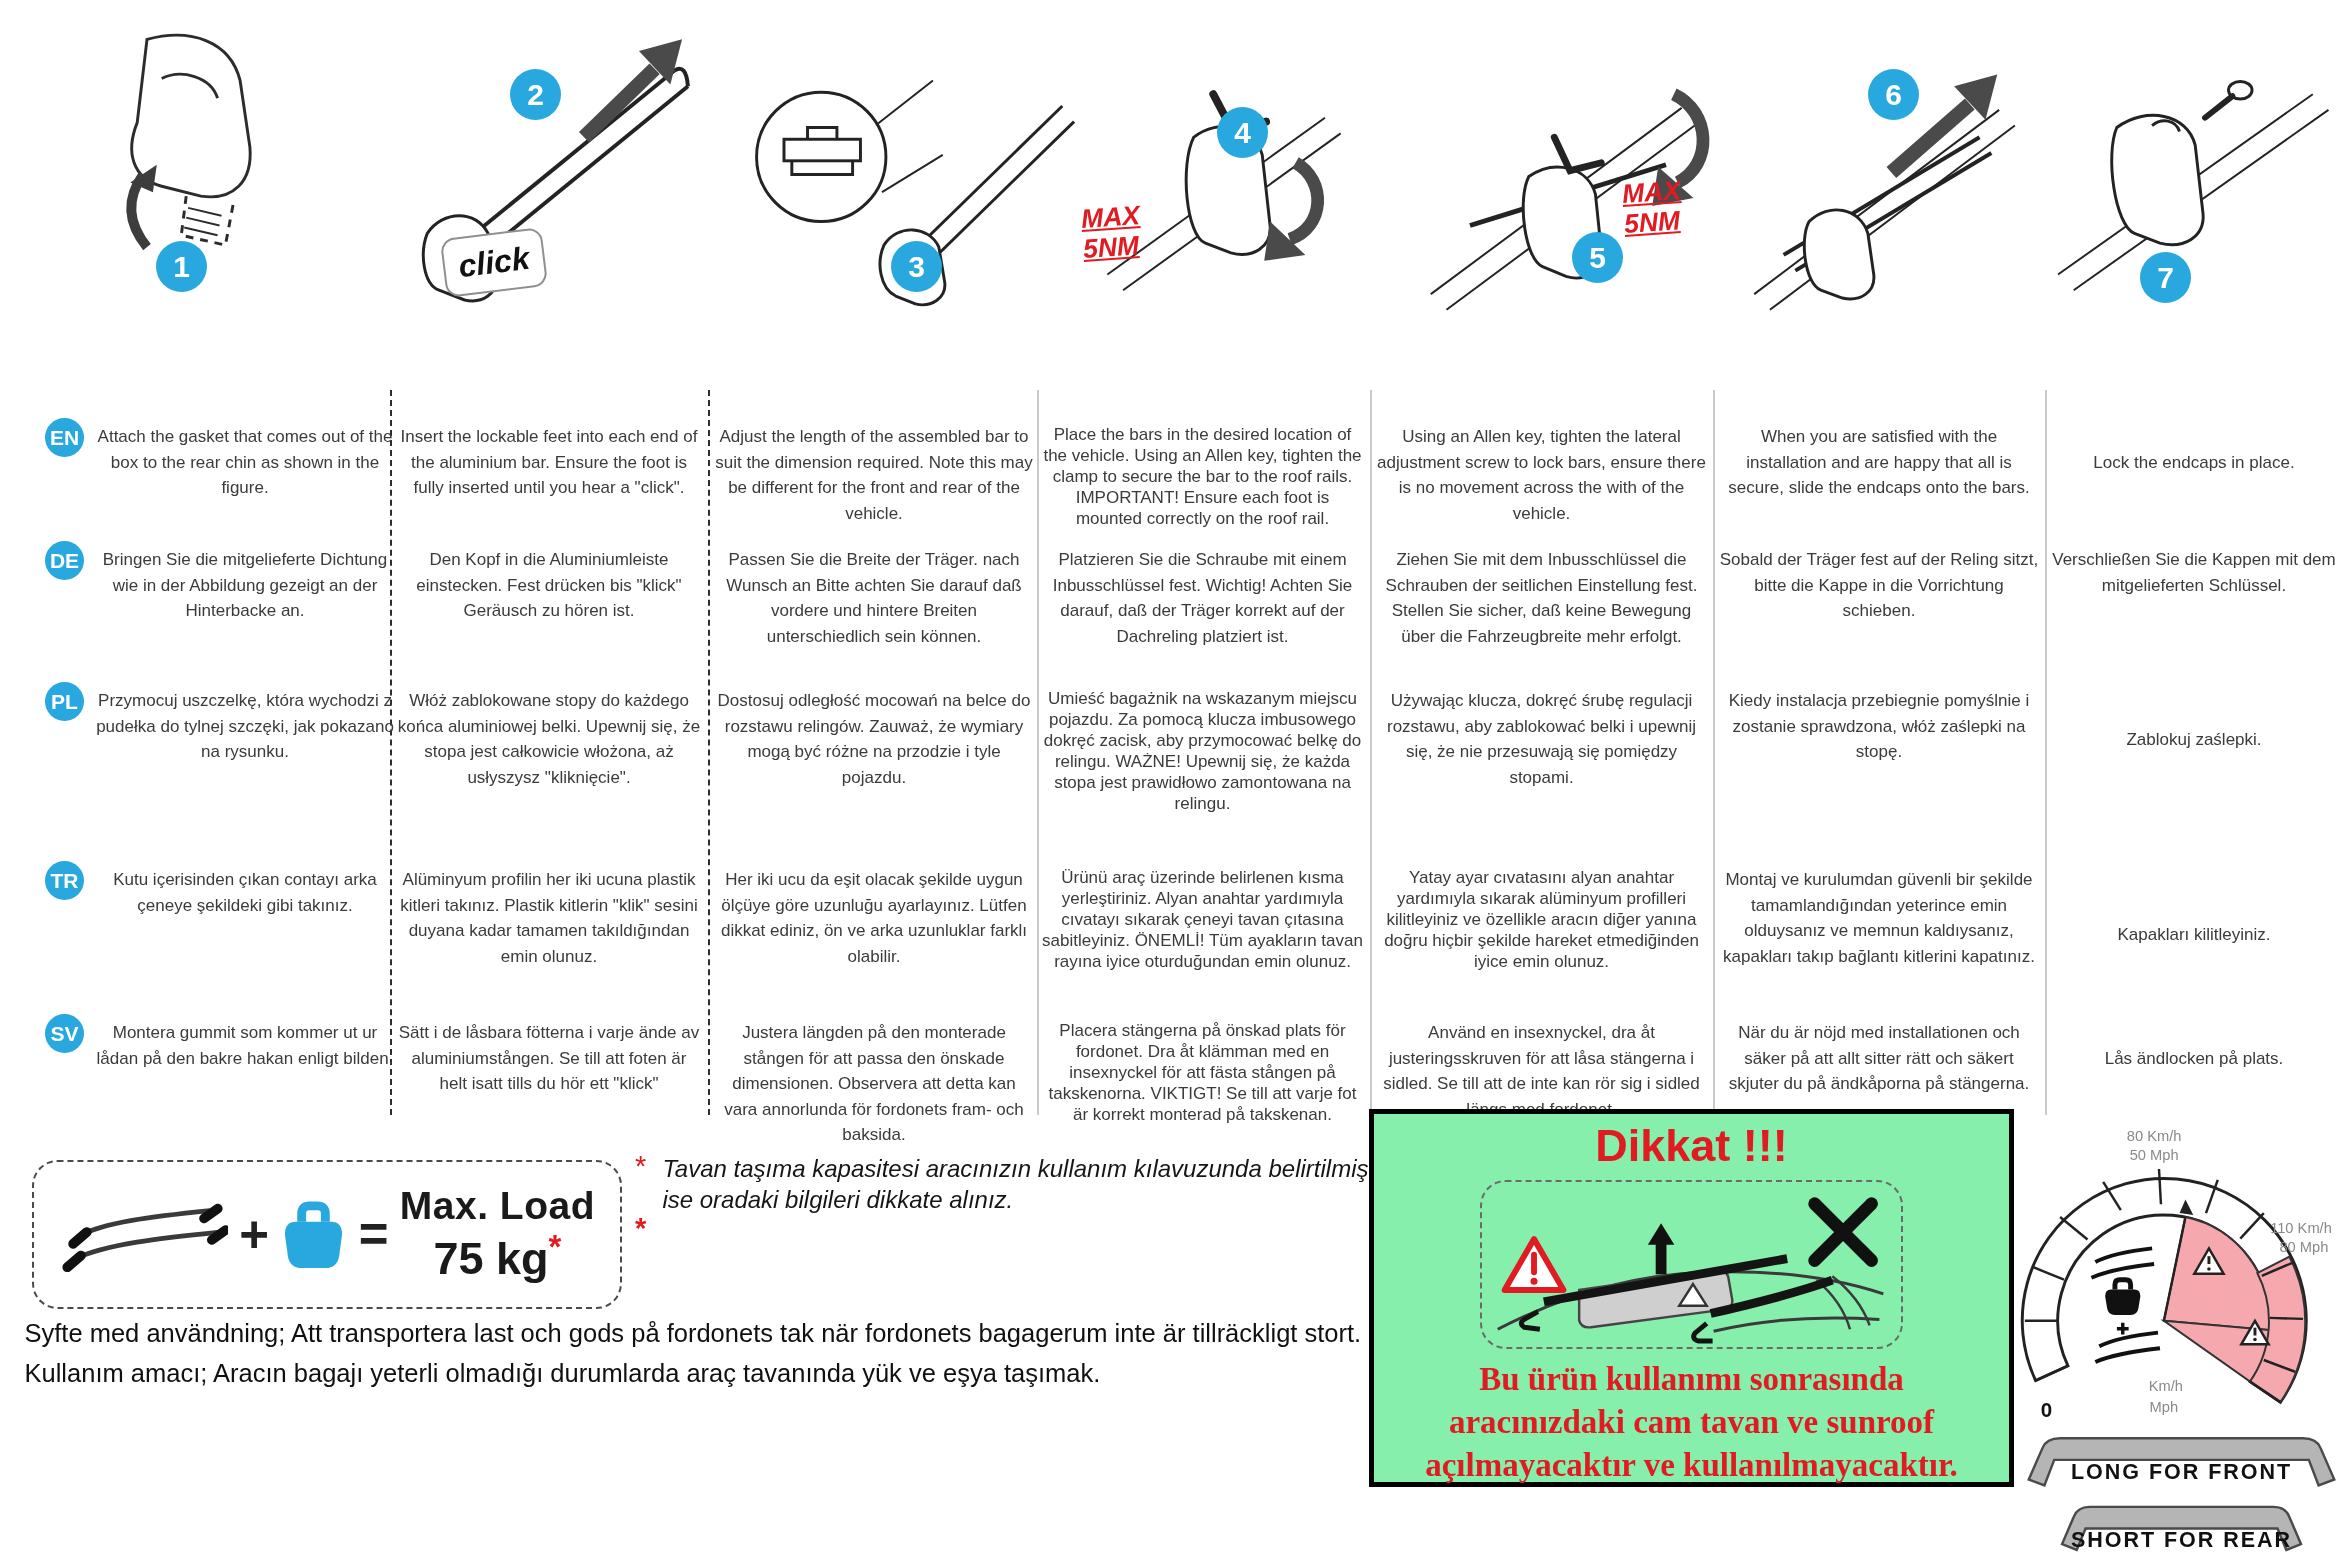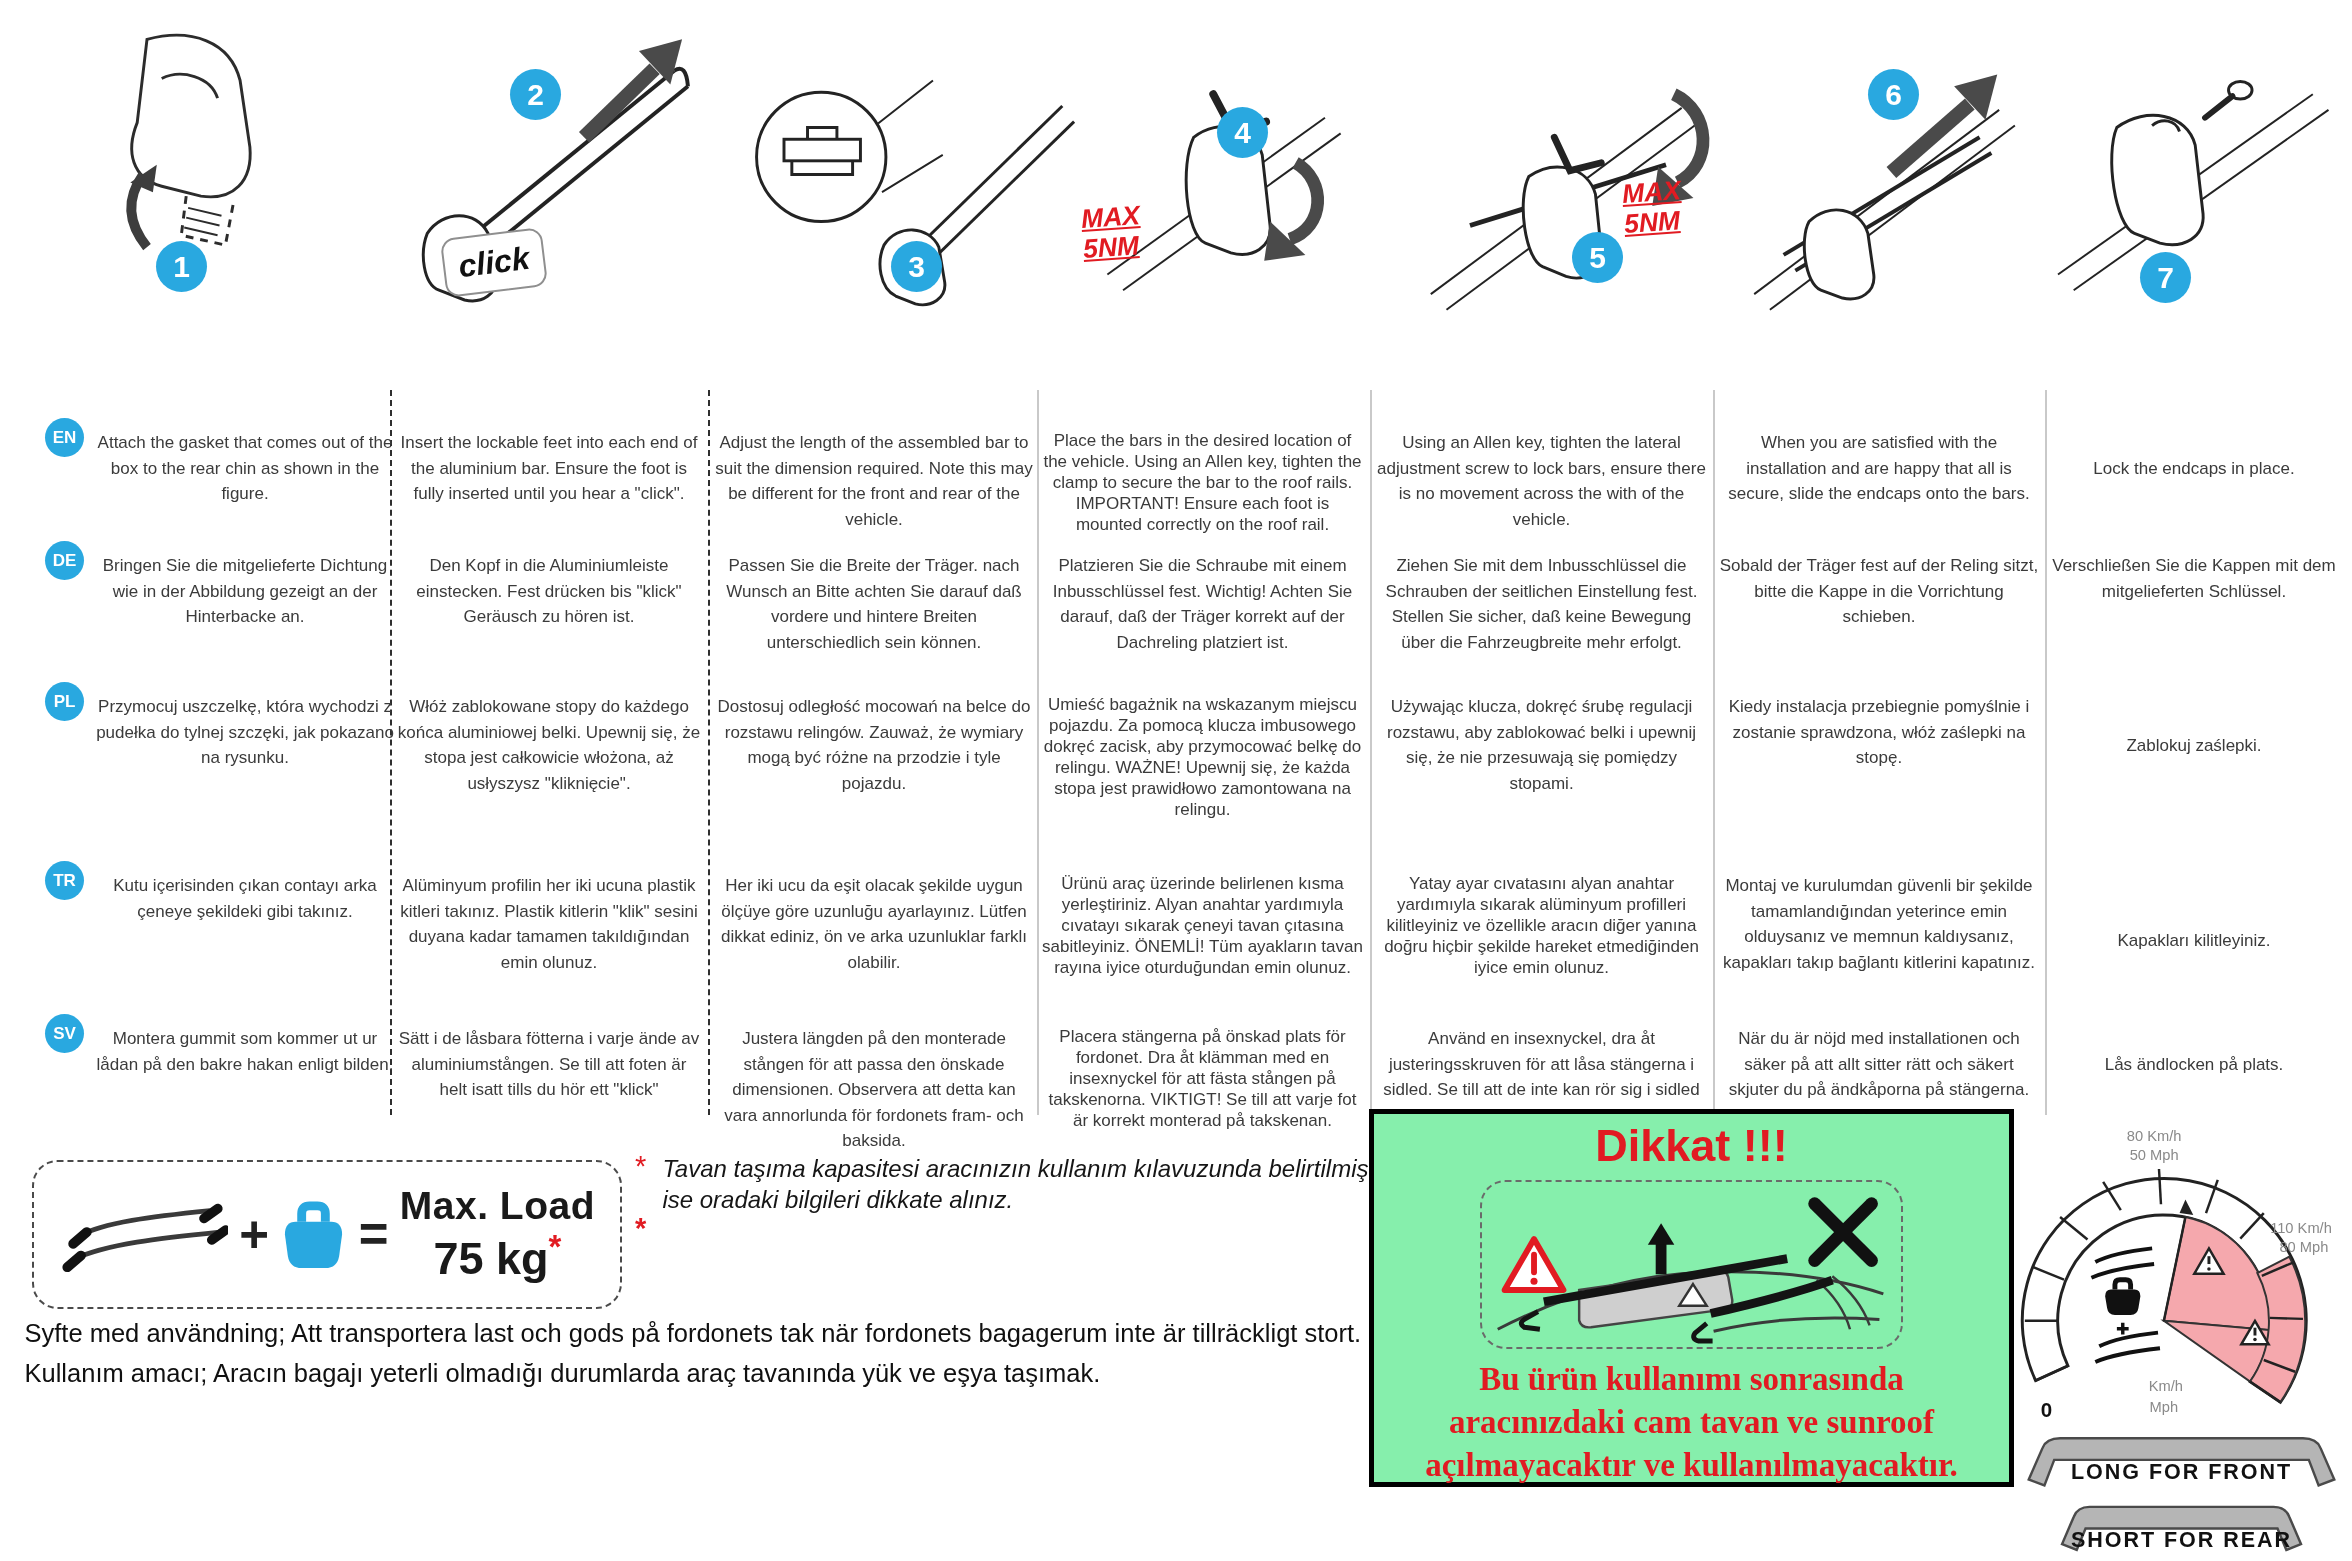--- a/index.html
+++ b/index.html
@@ -31,25 +31,25 @@
   .torque-2 { left:1623px; top:177px; }
   
   .sep { position:absolute; top:390px; height:725px; width:0; }
   .sep-dashed { border-left:2.5px dashed #2e2e2e; }
   .sep-solid  { border-left:2px solid #c9c9c9; }
   .lang-row { position:absolute; left:0; width:2352px; }
   .row-en { top:416px; } .row-de { top:539px; } .row-pl { top:680px; }
   .row-tr { top:859px; } .row-sv { top:1012px; }
   .lang-badge {
     position:absolute; left:45px; top:2px; width:39px; height:39px; border-radius:50%;
-    background:#29a8e0; color:#fff; font-weight:700; font-size:17px;
+    background:#29a8e0; color:#fff; font-weight:700; font-size:21px;
     display:flex; align-items:center; justify-content:center;
   }
   .cell {
-    position:absolute; top:14px; text-align:center;
+    position:absolute; top:8px; text-align:center;
     font-size:17px; line-height:25.5px; color:#3b3b3b;
   }
   .tight { line-height:21px; }
   .pad-sm { padding-top:25.5px; } .pad-md { padding-top:39px; } .pad-lg { padding-top:55px; }
   .c1 { left:96px;  width:298px; }
   .c2 { left:396px; width:306px; }
   .c3 { left:714px; width:320px; }
   .c4 { left:1041px;width:323px; }
   .c5 { left:1376px;width:331px; }
   .c6 { left:1719px;width:320px; }

